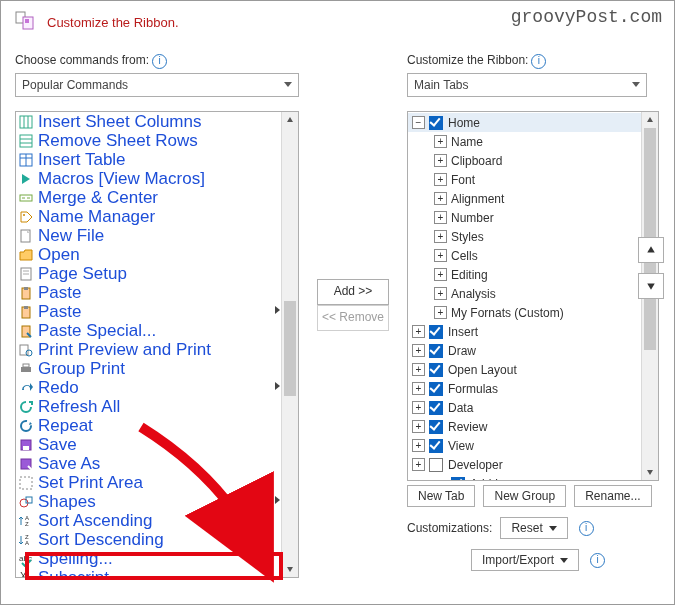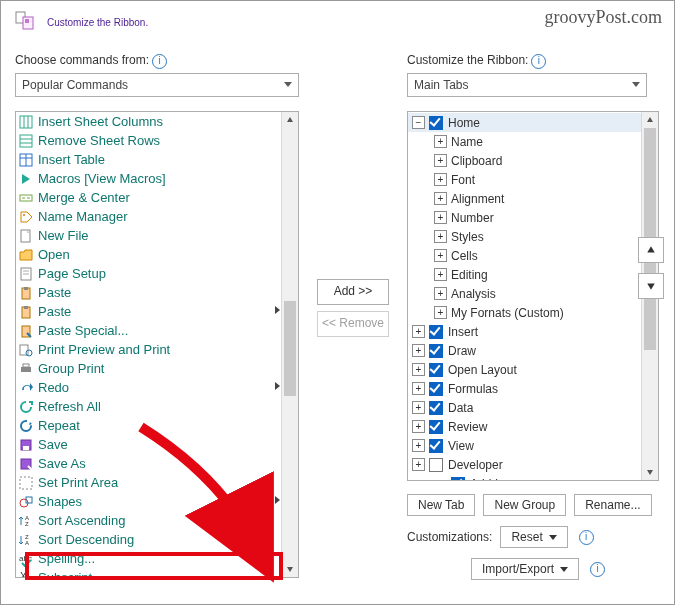--- a/index.html
+++ b/index.html
@@ -1,53 +1,53 @@
 <!DOCTYPE html>
 <html><head>
 <meta charset="utf-8">
 <style>
 html,body{margin:0;padding:0;font-family:"Segoe UI",Arial,sans-serif;font-size:12px;color:#333;background:#fff}
 .wrap{border:1px solid #999;width:675px;height:605px;position:relative;box-sizing:border-box;padding:10px 14px}
 .titlebar{display:flex;align-items:center;margin-bottom:18px}
 .title-icon{width:22px;height:22px;margin-right:10px;position:relative}
 .title-icon svg{width:100%;height:100%}
-.title-text{font-size:10px;color:#4c1d95}
-.watermark{position:absolute;top:6px;right:12px;color:#555;font-family:Liberation Serif, serif;font-size:18px}
+.title-text{font-size:13px;color:#b91c1c}
+.watermark{position:absolute;top:6px;right:12px;color:#555;font-family:Liberation Mono, monospace;font-size:18px}
 .cols{display:flex;gap:18px}
 .col-left{width:284px}
-.col-mid{width:72px;display:flex;flex-direction:column;justify-content:flex-start;padding-top:228px;gap:6px}
+.col-mid{width:72px;display:flex;flex-direction:column;justify-content:flex-start;padding-top:228px;}
 .col-right{flex:1;position:relative}
 .lbl{margin:2px 0 4px 0;font-size:12px}
 .info{display:inline-block;width:13px;height:13px;border:1px solid #2b78c3;border-radius:50%;color:#2b78c3;font-size:10px;text-align:center;line-height:12px;margin-left:3px;vertical-align:baseline}
 .combo{border:1px solid #adadad;background:#fff;height:22px;line-height:22px;padding:0 6px;position:relative;color:#444;font-size:12px}
 .combo .caret{position:absolute;right:6px;top:8px;width:0;height:0;border-left:4px solid transparent;border-right:4px solid transparent;border-top:5px solid #5a5a5a}
 .listbox{border:1px solid #adadad;margin-top:14px;height:465px;position:relative;background:#fff}
 .list-inner{position:absolute;top:0;left:0;right:16px;bottom:0;overflow:hidden}
 .scrollbar{position:absolute;top:0;right:0;width:16px;bottom:0;background:#f0f0f0;border-left:1px solid #d9d9d9}
 .scrollbar .arr{height:16px;background:#f0f0f0;display:flex;align-items:center;justify-content:center}
 .scrollbar .arr svg{width:8px;height:8px}
 .scrollbar .track{position:absolute;top:16px;bottom:16px;left:0;right:0}
 .scrollbar .thumb{position:absolute;left:2px;right:2px;background:#c8c8c8}
 .cmd{display:flex;align-items:center;height:19px;padding-left:2px;position:relative}
 .cmd .ic{width:16px;height:16px;margin-right:4px;display:flex;align-items:center;justify-content:center;flex:none}
 .cmd .ic svg{width:16px;height:16px}
-.cmd .t{white-space:nowrap;overflow:hidden;text-overflow:ellipsis;flex:1;font-size:13px;color:#0f766e}
+.cmd .t{white-space:nowrap;overflow:hidden;text-overflow:ellipsis;flex:1;font-size:17px;color:#1d4ed8}
 .cmd .sub{position:absolute;right:2px;top:4px;width:0;height:0;border-top:4px solid transparent;border-bottom:4px solid transparent;border-left:5px solid #444}
 .mid-btn{border:1px solid #adadad;background:#fff;height:24px;line-height:22px;text-align:center;font-size:12px}
 .mid-btn.disabled{color:#a0a0a0;border-color:#cfcfcf}
 .tree-wrap{border:1px solid #adadad;margin-top:14px;height:368px;position:relative;background:#fff}
 .tree-inner{position:absolute;top:0;left:0;right:16px;bottom:0;overflow:hidden;padding-top:1px}
 .node{display:flex;align-items:center;height:19px;font-size:12px}
 .node .exp{width:11px;height:11px;border:1px solid #8a8a8a;background:#fff;margin-right:4px;display:flex;align-items:center;justify-content:center;flex:none;font-size:10px;line-height:9px;color:#333;cursor:pointer}
 .node .chk{width:12px;height:12px;border:1px solid #777;margin-right:5px;flex:none;position:relative;background:#fff}
 .node .chk.on{background:#0a63c2;border-color:#0a63c2}
 .node .chk.on:after{content:"";position:absolute;left:2px;top:-1px;width:4px;height:8px;border:solid #fff;border-width:0 2px 2px 0;transform:rotate(40deg)}
 .node.sel-row{background:#e5eef7}
 .pad0{padding-left:4px}.pad1{padding-left:26px}
-.tree-btns{display:flex;gap:8px;margin-top:13px}
+.tree-btns{display:flex;gap:8px;margin-top:4px}
 .btn{border:1px solid #adadad;background:#fff;padding:3px 10px;font-size:12px;display:inline-flex;align-items:center;gap:4px}
 .btn .caret{width:0;height:0;border-left:4px solid transparent;border-right:4px solid transparent;border-top:5px solid #333;margin-left:2px}
 .row{display:flex;align-items:center;gap:8px;margin-top:10px}
 .updn{position:absolute;right:-4px;top:186px;display:flex;flex-direction:column;gap:10px}
 .updn .sq{width:24px;height:24px;border:1px solid #adadad;display:flex;align-items:center;justify-content:center;background:#fff}
 .hl{position:absolute;border:4px solid #e30613;left:24px;top:551px;width:258px;height:28px;pointer-events:none;box-sizing:border-box}
 .arrow{position:absolute;pointer-events:none;left:100px;top:416px;width:200px;height:200px}
 </style>
 </head>
 <body>

